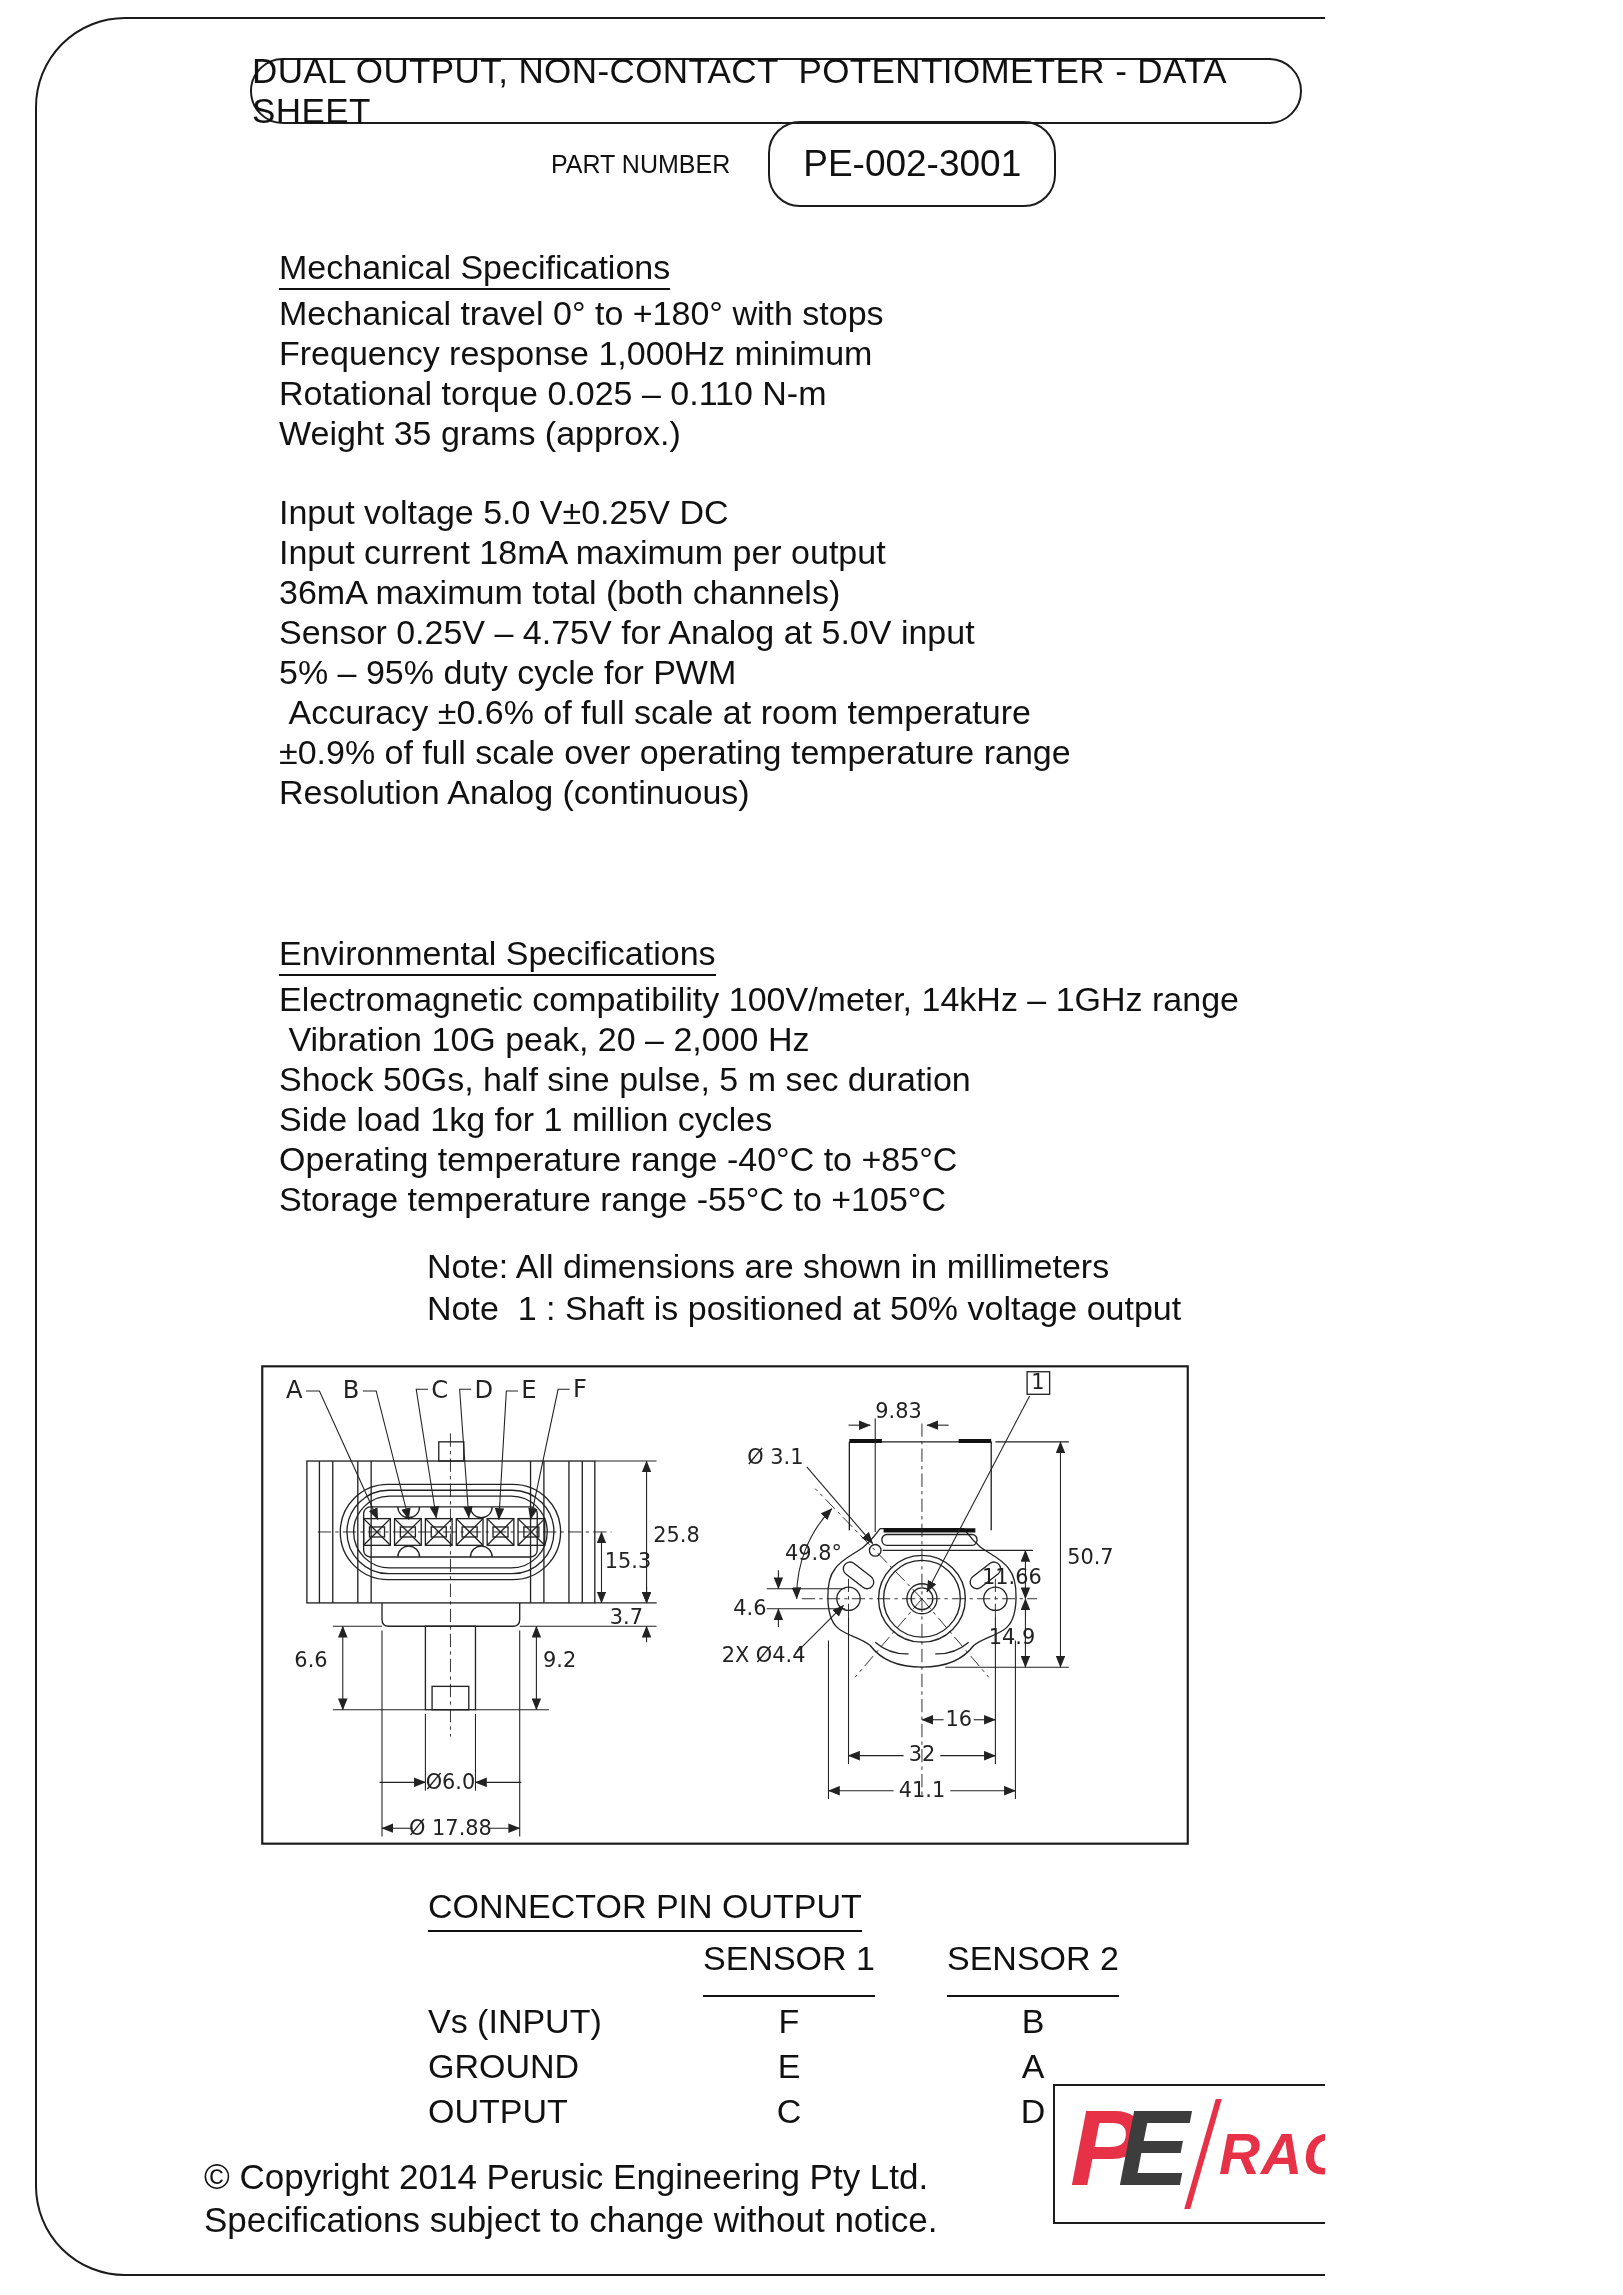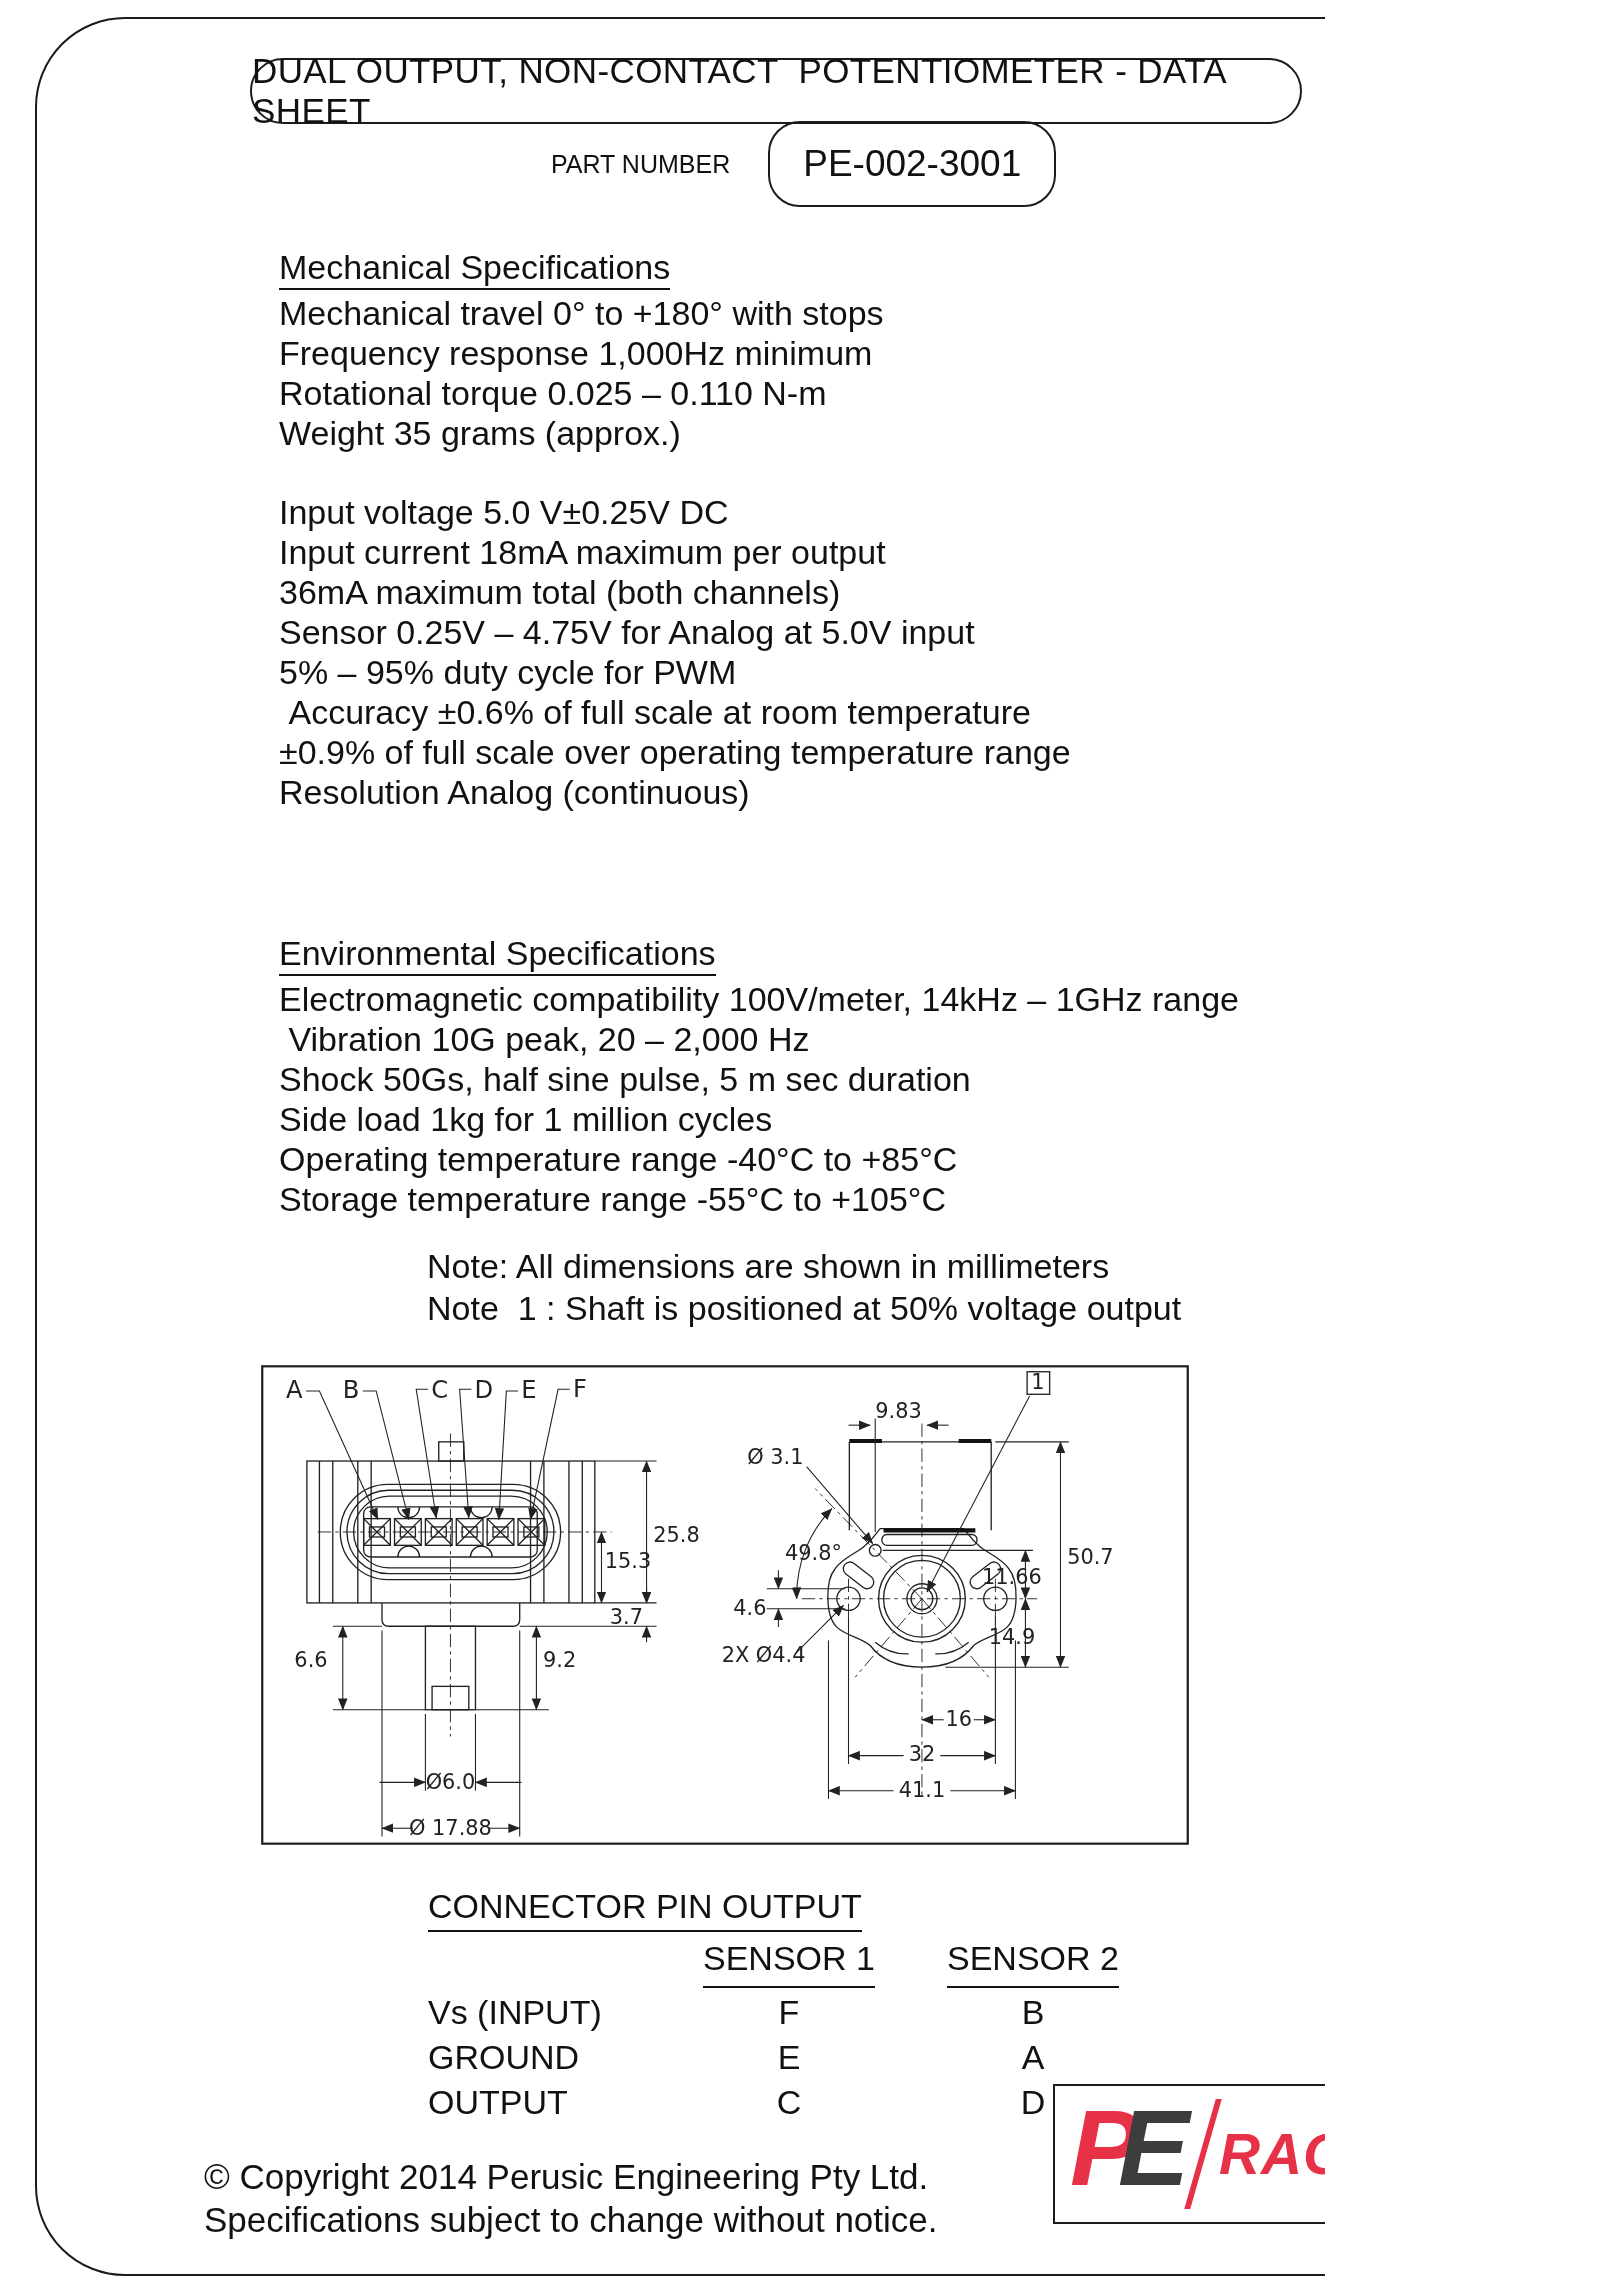--- a/index.html
+++ b/index.html
@@ -23,21 +23,21 @@
   #sec-elec{top:492px;}
   #sec-env{top:933px;}
   #notes{position:absolute;left:427px;top:1245px;font-size:34px;line-height:42px;}
   
   #drawing{position:absolute;left:261px;top:1365px;}
   
   #pin-table{position:absolute;left:428px;top:1887px;font-size:34px;}
   #pin-table .tbl-head{display:inline-block;border-bottom:2.5px solid #111;padding-bottom:4px;margin-bottom:6.7px;}
   .tbl-grid{display:grid;grid-template-columns:238px 246px 242px;row-gap:5.8px;}
   .tbl-grid .c{text-align:center;}
-  .col-head{display:inline-block;border-bottom:2.5px solid #111;padding-bottom:8px;}
+  .col-head{display:inline-block;border-bottom:2.5px solid #111;padding-bottom:17px;}
   
   #footer-text{position:absolute;left:204px;top:2155px;font-size:35px;line-height:43px;}
   #logo-box{position:absolute;left:1053px;top:2084px;width:490px;height:140px;border:2.5px solid #1b1b1b;
         background:#fff;display:flex;align-items:center;padding:0 8.3px 0 15px;box-sizing:border-box;}
   #logo-mono{position:relative;width:125px;height:117px;flex:0 0 auto;}
   #logo-p{position:absolute;left:0;top:-10px;font-size:107px;font-weight:900;font-style:italic;color:#e73147;}
   #logo-e{position:absolute;left:48px;top:-10px;font-size:107px;font-weight:900;font-style:italic;color:#3d3d3d;}
   #logo-slash{width:5.8px;height:110px;background:#e73147;transform:skewX(-16deg);margin:0 13.3px 0 5px;flex:0 0 auto;}
   #logo-words{display:flex;flex-direction:row;justify-content:center;}
   #logo-racing{font-size:57px;font-weight:900;font-style:italic;color:#e73147;letter-spacing:0.8px;line-height:55px;}

